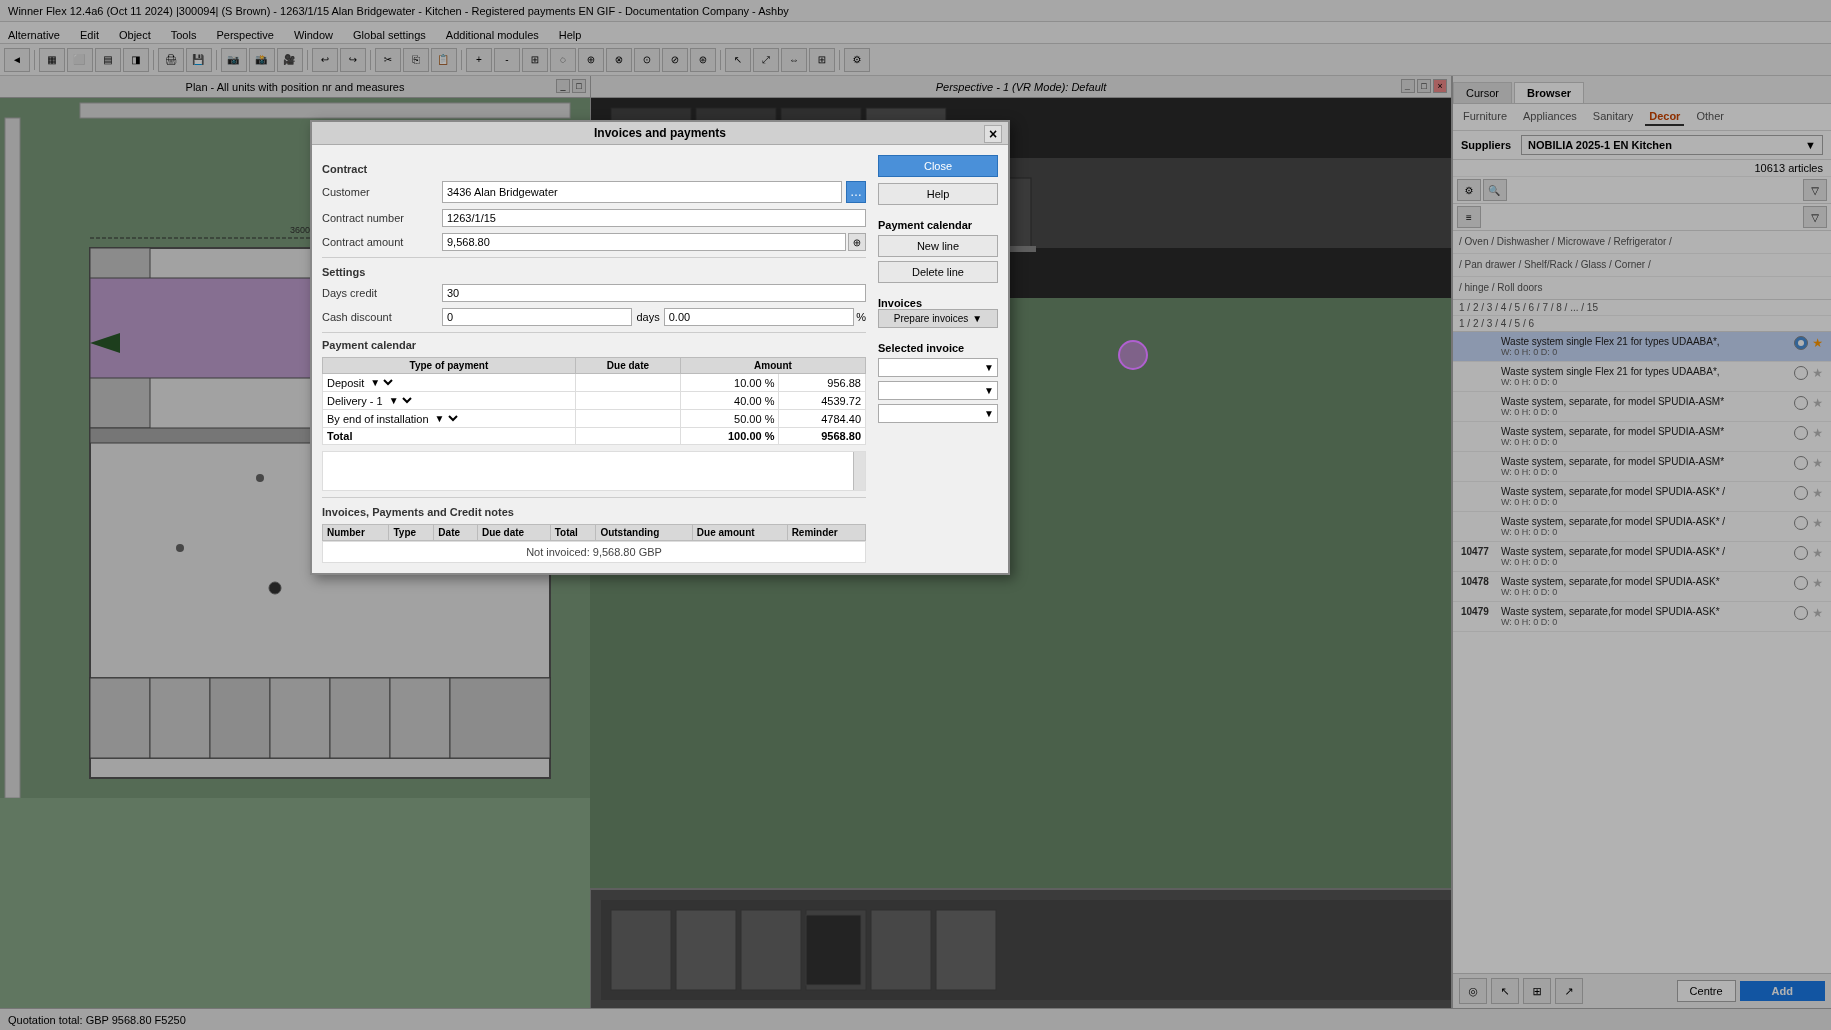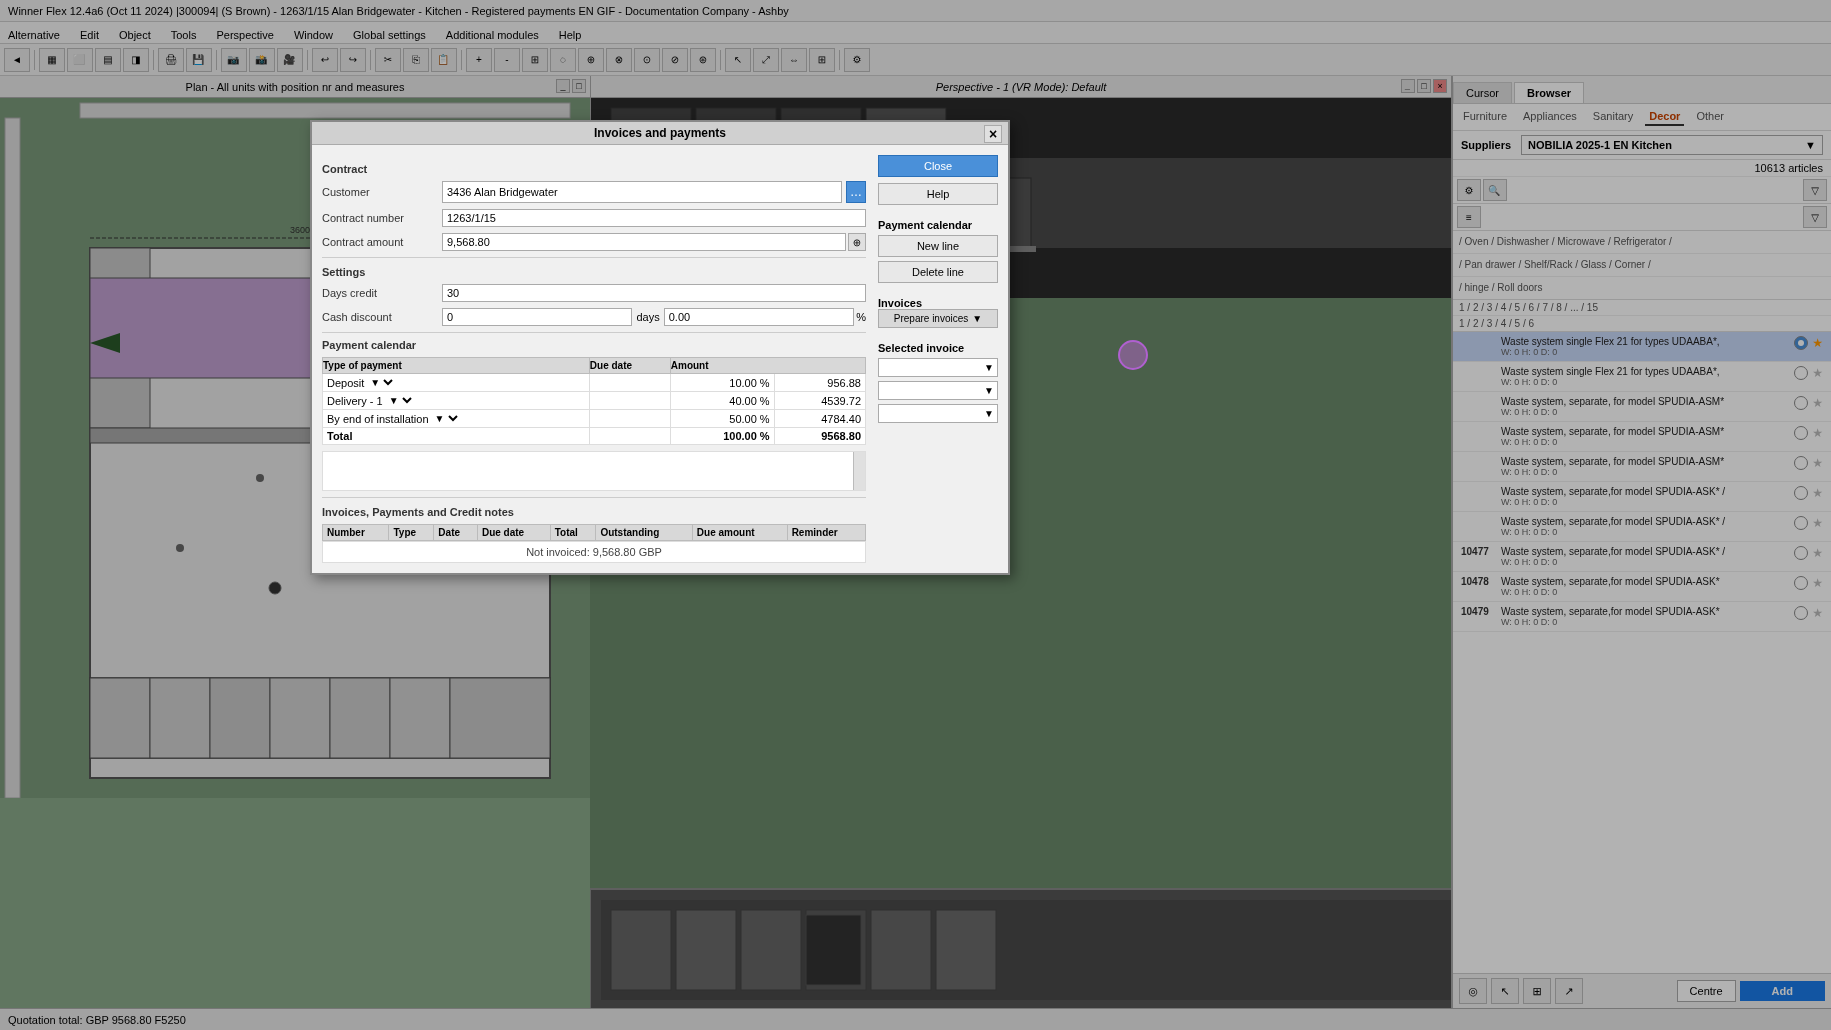--- a/index.html
+++ b/index.html
@@ -379,22 +379,22 @@
 
     
     .payment-table {
       width: 100%;
       border-collapse: collapse;
       font-size: 11px;
       margin-bottom: 6px;
     }
     .payment-table th {
       background: #d8d8d8;
-      padding: 2px 0;
-      text-align: left;
+      padding: 2px 8px;
+      text-align: center;
       border: 1px solid #bbb;
       font-size: 10px;
     }
     .payment-table td {
       padding: 2px 4px;
       border: 1px solid #ddd;
       background: #fff;
     }
     .payment-table tr:last-child td { font-weight: bold; }
 

